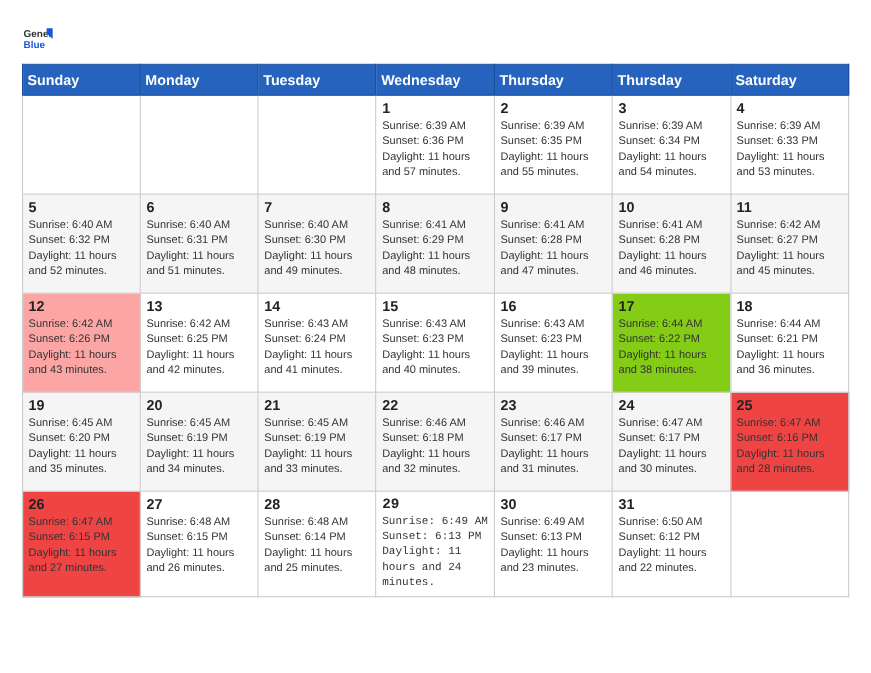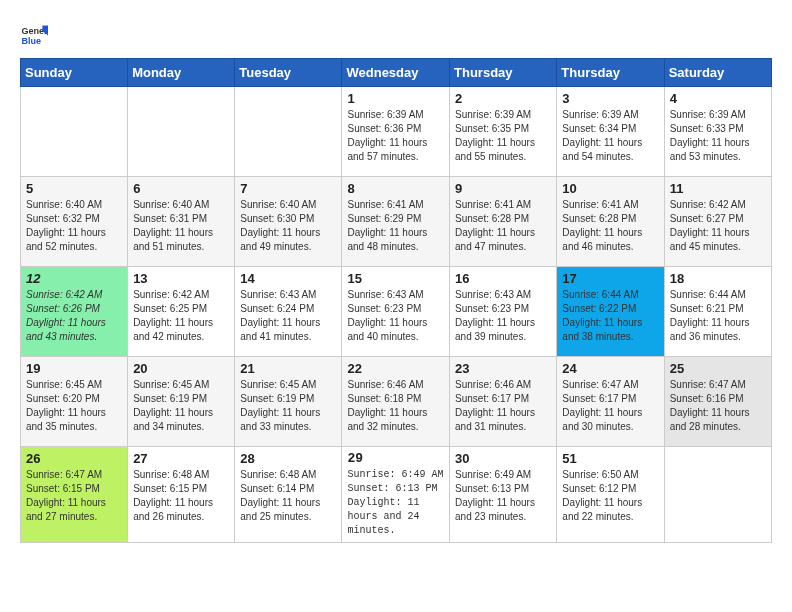--- a/index.html
+++ b/index.html
@@ -191,21 +191,21 @@
 Daylight: 11 hours and 46 minutes.</div>
         </td>
         <td style="background: rgb(245, 245, 245);">
           <span class="day-num">11</span>
           <div class="day-info" style="white-space: pre-line;">Sunrise: 6:42 AM
 Sunset: 6:27 PM
 Daylight: 11 hours and 45 minutes.</div>
         </td>
       </tr>
       <tr>
-        <td style="background: #86efac; font-style: italic;">
+        <td style="background: #fca5a5;">
           <span class="day-num">12</span>
           <div class="day-info" style="white-space: pre-line;">Sunrise: 6:42 AM
 Sunset: 6:26 PM
 Daylight: 11 hours and 43 minutes.</div>
         </td>
         <td style="background: rgb(255, 255, 255);">
           <span class="day-num">13</span>
           <div class="day-info" style="white-space: pre-line;">Sunrise: 6:42 AM
 Sunset: 6:25 PM
 Daylight: 11 hours and 42 minutes.</div>
@@ -221,21 +221,21 @@
           <div class="day-info" style="white-space: pre-line;">Sunrise: 6:43 AM
 Sunset: 6:23 PM
 Daylight: 11 hours and 40 minutes.</div>
         </td>
         <td style="background: rgb(255, 255, 255);">
           <span class="day-num">16</span>
           <div class="day-info" style="white-space: pre-line;">Sunrise: 6:43 AM
 Sunset: 6:23 PM
 Daylight: 11 hours and 39 minutes.</div>
         </td>
-        <td style="background: #0ea5e9;">
+        <td style="background: #84cc16;">
           <span class="day-num">17</span>
           <div class="day-info" style="white-space: pre-line;">Sunrise: 6:44 AM
 Sunset: 6:22 PM
 Daylight: 11 hours and 38 minutes.</div>
         </td>
         <td style="background: rgb(255, 255, 255);">
           <span class="day-num">18</span>
           <div class="day-info" style="white-space: pre-line;">Sunrise: 6:44 AM
 Sunset: 6:21 PM
 Daylight: 11 hours and 36 minutes.</div>
@@ -271,29 +271,29 @@
           <div class="day-info" style="white-space: pre-line;">Sunrise: 6:46 AM
 Sunset: 6:17 PM
 Daylight: 11 hours and 31 minutes.</div>
         </td>
         <td style="background: rgb(245, 245, 245);">
           <span class="day-num">24</span>
           <div class="day-info" style="white-space: pre-line;">Sunrise: 6:47 AM
 Sunset: 6:17 PM
 Daylight: 11 hours and 30 minutes.</div>
         </td>
-        <td style="background: #e5e5e5;">
+        <td style="background: #ef4444;">
           <span class="day-num">25</span>
           <div class="day-info" style="white-space: pre-line;">Sunrise: 6:47 AM
 Sunset: 6:16 PM
 Daylight: 11 hours and 28 minutes.</div>
         </td>
       </tr>
       <tr>
-        <td style="background: #bef264;">
+        <td style="background: #ef4444;">
           <span class="day-num">26</span>
           <div class="day-info" style="white-space: pre-line;">Sunrise: 6:47 AM
 Sunset: 6:15 PM
 Daylight: 11 hours and 27 minutes.</div>
         </td>
         <td style="background: rgb(255, 255, 255);">
           <span class="day-num">27</span>
           <div class="day-info" style="white-space: pre-line;">Sunrise: 6:48 AM
 Sunset: 6:15 PM
 Daylight: 11 hours and 26 minutes.</div>
@@ -310,21 +310,21 @@
 Sunset: 6:13 PM
 Daylight: 11 hours and 24 minutes.</div>
         </td>
         <td style="background: rgb(255, 255, 255);">
           <span class="day-num">30</span>
           <div class="day-info" style="white-space: pre-line;">Sunrise: 6:49 AM
 Sunset: 6:13 PM
 Daylight: 11 hours and 23 minutes.</div>
         </td>
         <td style="background: rgb(255, 255, 255);">
-          <span class="day-num">51</span>
+          <span class="day-num">31</span>
           <div class="day-info" style="white-space: pre-line;">Sunrise: 6:50 AM
 Sunset: 6:12 PM
 Daylight: 11 hours and 22 minutes.</div>
         </td>
         <td style="background: rgb(255, 255, 255);"></td>
       </tr>
     </tbody>
 </table>
 
 </body></html>

